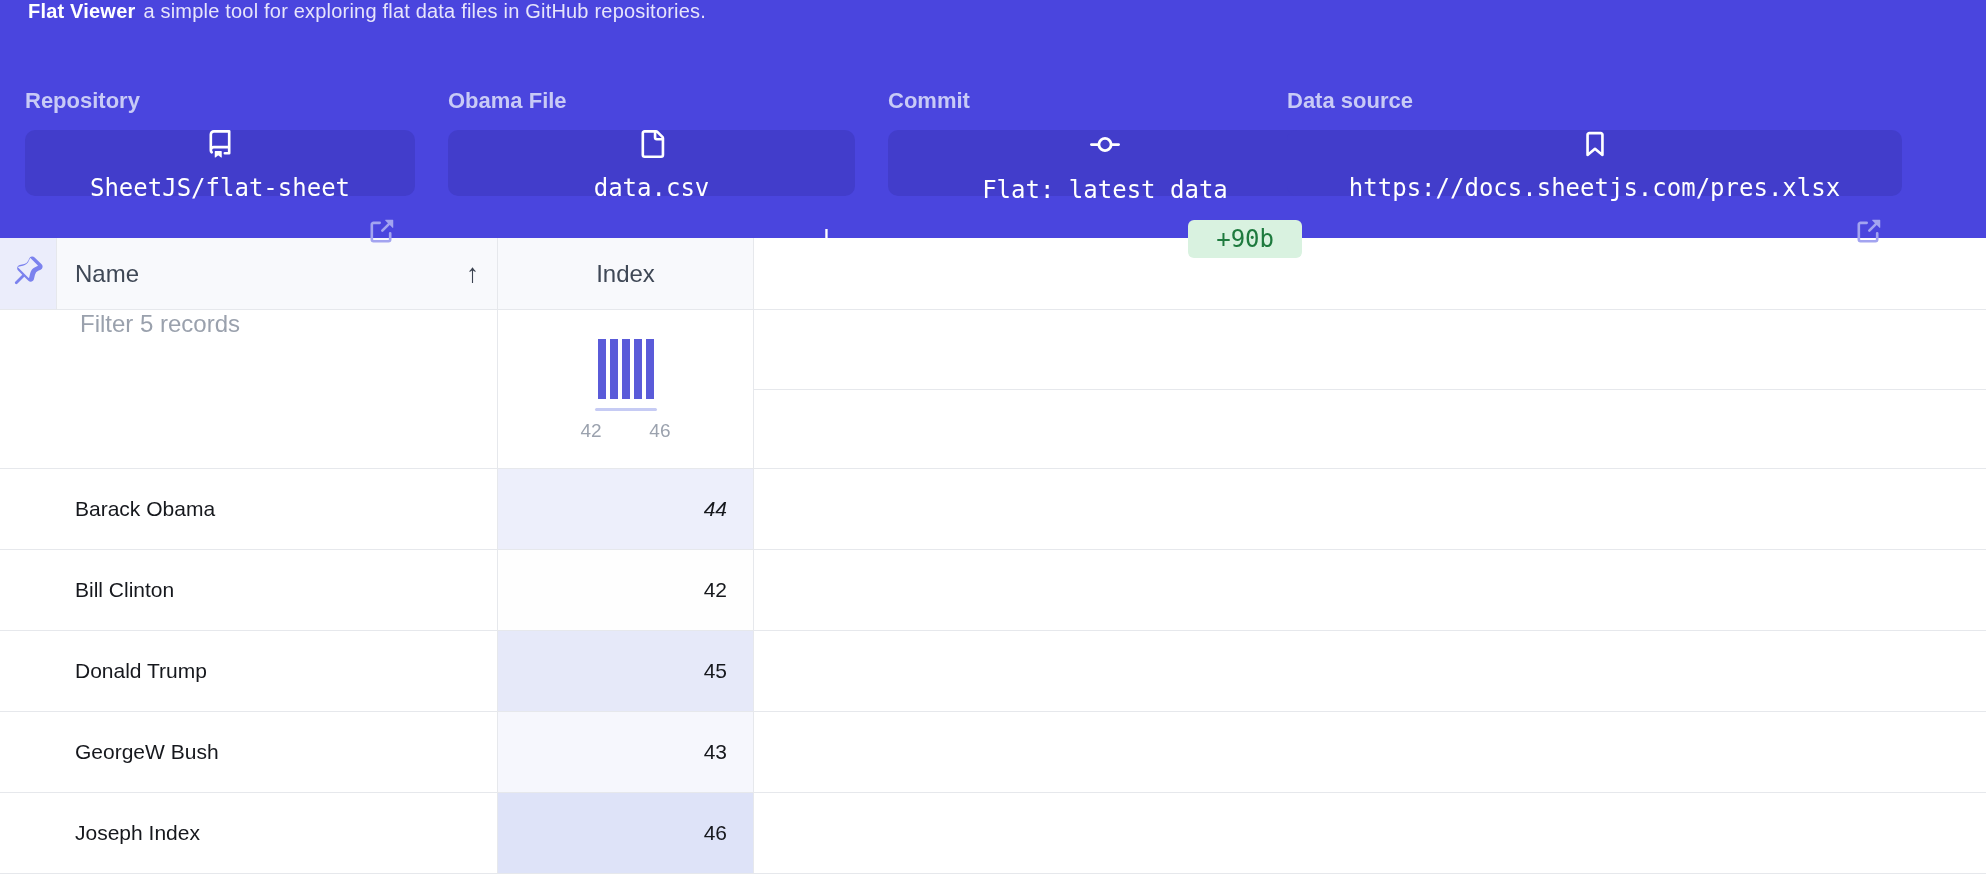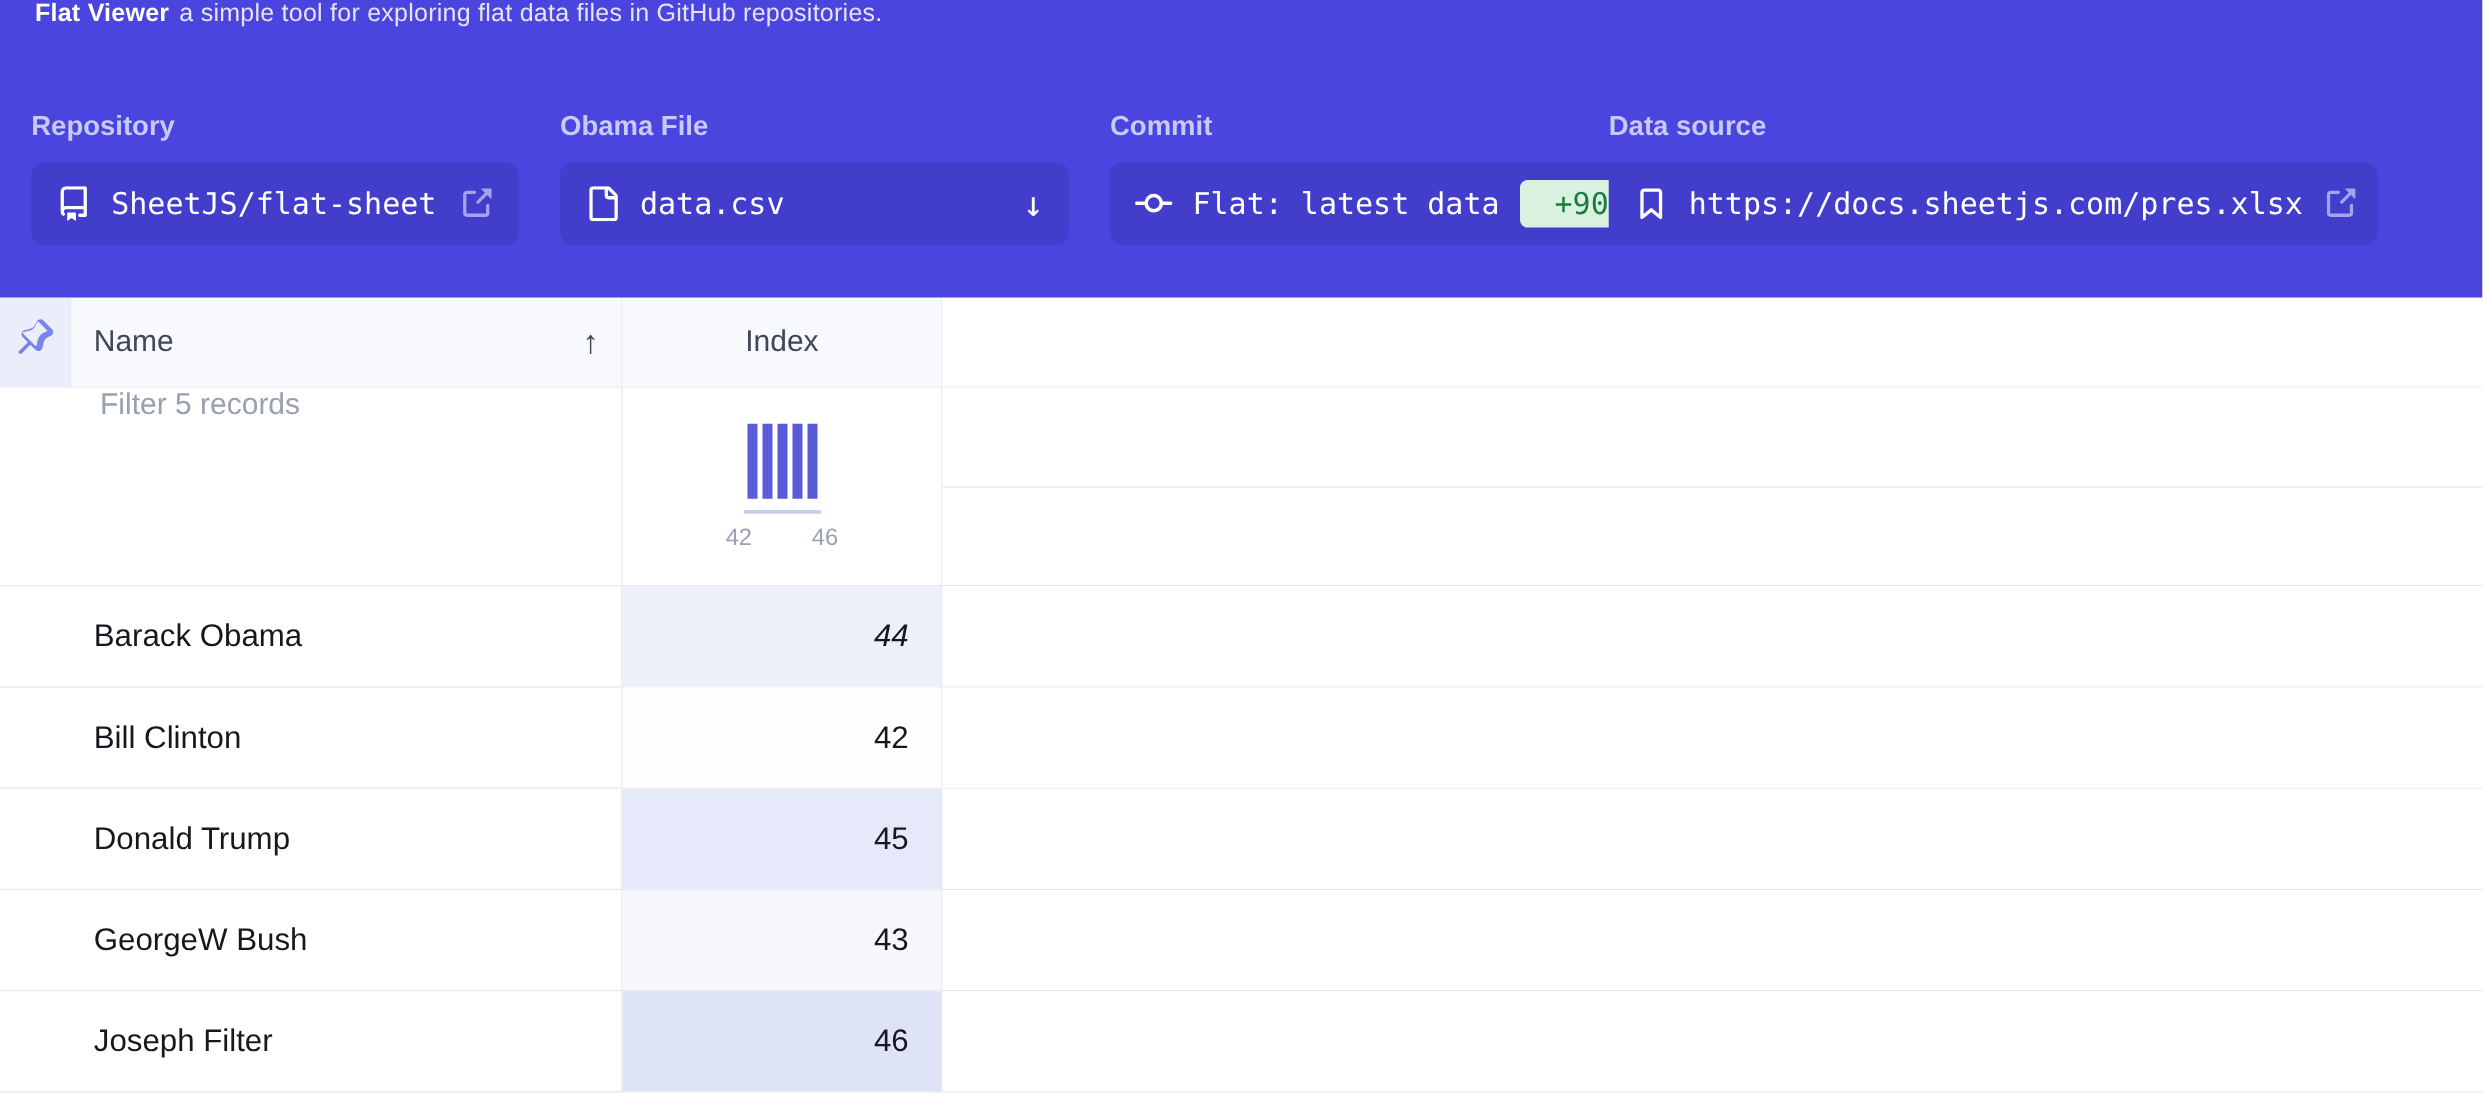--- a/index.html
+++ b/index.html
@@ -10,21 +10,21 @@
   .app-header { position:relative; width:1986px; height:238px; background:#4a45de; }
   .title-line { position:absolute; left:28px; top:0; font-size:20px; color:#e6e4fb;
                 letter-spacing:.2px; white-space:nowrap; }
   .app-title  { font-weight:bold; color:#ffffff; margin-right:8px; }
 
   .ctrl { position:absolute; top:88px; }
   .ctrl-label { display:block; font-size:22px; font-weight:600; color:#c8caf6; margin-bottom:16px; }
   .ctrl-btn { display:flex; align-items:center; gap:16px; height:66px; width:100%;
               background:#423dcb; border:none; border-radius:10px; padding:0 20px;
               font-family:"DejaVu Sans Mono", monospace; font-size:24px; color:#fff;
-              cursor:pointer; white-space:nowrap; }
+              cursor:pointer; white-space:nowrap;flex-direction:column; }
   .ctrl-repository { left:25px;   width:390px; }
   .ctrl-datafile   { left:448px;  width:407px; }
   .ctrl-commit     { left:888px;  width:434px; }
   .ctrl-datasource { left:1287px; width:615px; }
   .trail { margin-left:auto; display:flex; align-items:center; }
   .arrow-down { font-size:28px; color:#fff; }
   .badge { background:#d9f2e0; color:#1e7a3e; font-size:24px; padding:5px 28px; border-radius:6px; }
   .btn-icon { flex:0 0 auto; display:flex; }
 
   
@@ -50,21 +50,21 @@
   .index-summary { width:256px; border-right:1px solid #e6e8ec; display:flex; flex-direction:column;
                    align-items:center; padding-top:29px; cursor:pointer; }
   .hbars { display:flex; align-items:flex-end; gap:4px; height:60px; }
   .hbar  { width:8px; background:#5a5bd9; }
   .hunderline { width:62px; height:3px; border-radius:2px; background:#c6cbf4; margin-top:9px; }
   .hlabels { display:flex; justify-content:space-between; width:90px; margin-top:9px;
              font-size:19px; color:#9ba2ae; }
   .rest-filter { flex:1; }
   .half-line { height:80px; border-bottom:1px solid #e6e8ec; }
 
-  .data-row { height:81px; font-size:25px; color:#16181d; }
+  .data-row { height:81px; font-size:21px; color:#16181d; }
   .name-cell { width:441px; border-right:1px solid #e6e8ec; display:flex; align-items:center;
                padding-left:18px; }
   .index-cell { width:256px; border-right:1px solid #e6e8ec; display:flex; align-items:center;
                 justify-content:flex-end; padding-right:26px; font-weight:500; }
 </style>
 </head>
 <body>
 
 <header class="app-header">
   <div class="title-line">
@@ -202,19 +202,19 @@
 
     <div class="row data-row">
       <div class="spacer"></div>
       <div class="name-cell">GeorgeW Bush</div>
       <div class="index-cell" style="background: rgb(246, 247, 253);">43</div>
       <div class="rest"></div>
     </div>
 
     <div class="row data-row">
       <div class="spacer"></div>
-      <div class="name-cell">Joseph Filter</div>
+      <div class="name-cell">Joseph Index</div>
       <div class="index-cell" style="background: rgb(222, 227, 248);">46</div>
       <div class="rest"></div>
     </div>
   </div>
 
 </main>
 
 </body></html>

